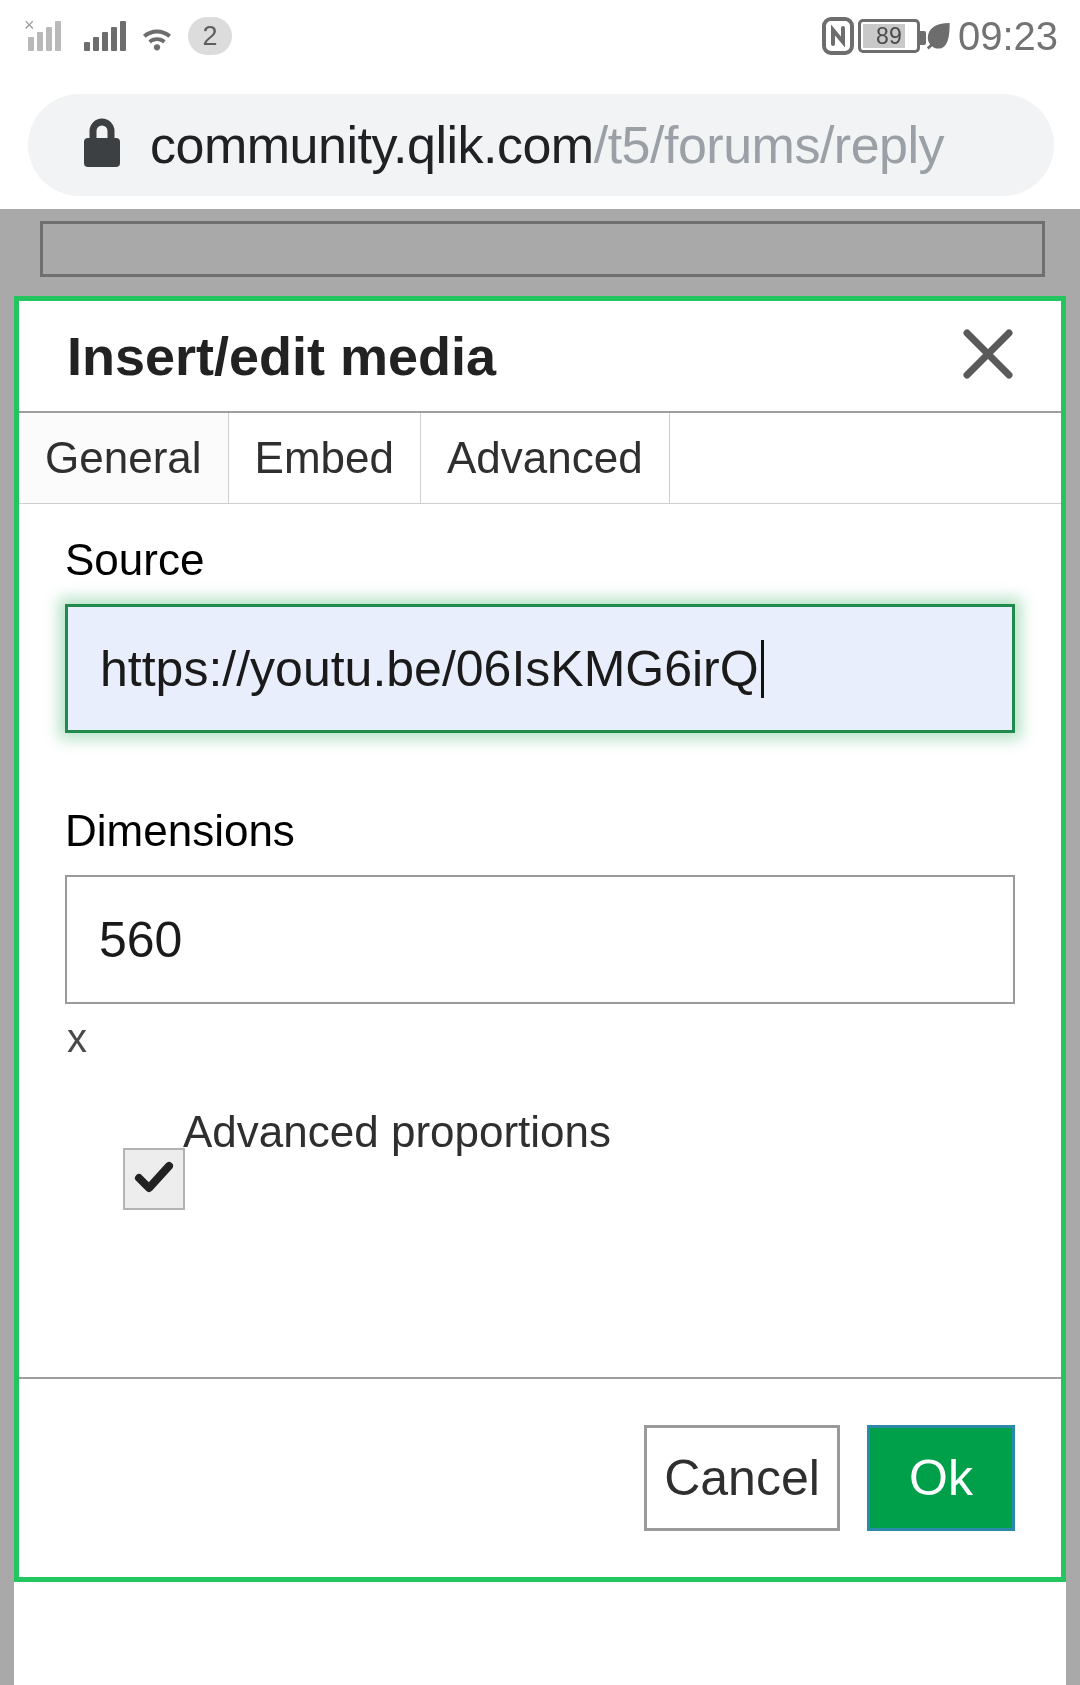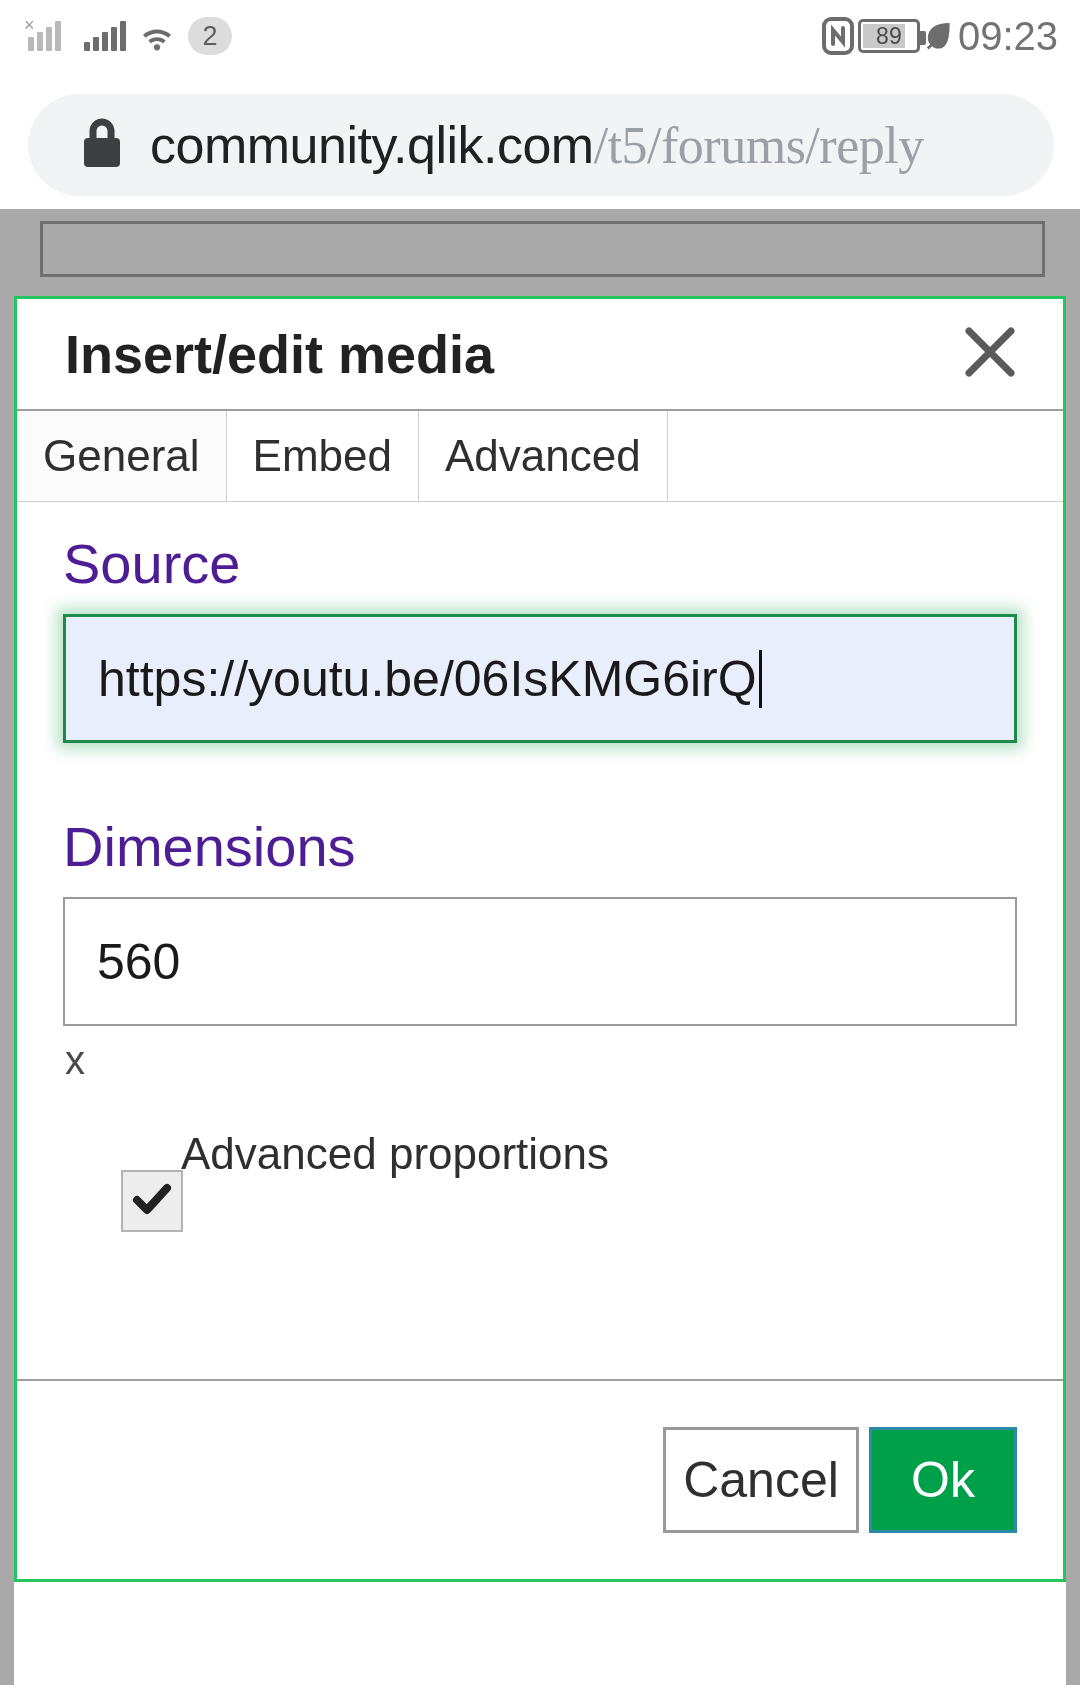--- a/index.html
+++ b/index.html
@@ -63,36 +63,36 @@
     position:absolute;left:28px;top:10px;width:1026px;height:102px;
     background:#f1f3f4;border-radius:51px;
     display:flex;align-items:center;overflow:hidden;
   }
   .lock{margin-left:52px;margin-right:26px;flex:0 0 auto;}
   .urltext{
     font-size:52px;white-space:nowrap;line-height:1;
     letter-spacing:-0.5px;
   }
   .urltext .host{color:#202124;}
-  .urltext .path{color:#9aa0a6;font-family:Liberation Serif, serif;}
+  .urltext .path{color:#9aa0a6;}
 
   
   .page-bg{
     position:absolute;top:209px;left:0;width:1080px;height:1476px;background:#a9a9a9;
   }
   .editor-box{
     position:absolute;top:12px;left:40px;width:1005px;height:56px;
     border:3px solid #6f6f6f;background:#a9a9a9;box-sizing:border-box;
   }
 
   
   .dialog{
     position:absolute;top:296px;left:14px;width:1052px;height:1286px;
     background:#ffffff;box-sizing:border-box;
-    border:3px solid #22c55e;
+    border:5px solid #22c55e;
     display:flex;flex-direction:column;
   }
   .dlg-header{
     height:110px;flex:0 0 auto;position:relative;
     display:flex;align-items:center;
     border-bottom:2px solid #9e9e9e;
   }
   .dlg-title{
     margin-left:48px;font-size:54px;font-weight:bold;color:#222222;line-height:1;
   }
@@ -113,21 +113,21 @@
     background:#ffffff;box-sizing:border-box;
   }
   .tab.active{background:#fbfbfb;}
   .tab-filler{flex:1 1 auto;background:#ffffff;}
 
   
   .dlg-body{
     flex:1 1 auto;padding:34px 46px 0 46px;box-sizing:border-box;position:relative;
   }
   .field-label{
-    font-size:56px;color:#4c1d95;line-height:1;margin-bottom:22px;
+    font-size:44px;color:#000000;line-height:1;margin-bottom:22px;
   }
   .input{
     width:100%;height:129px;box-sizing:border-box;
     border:2px solid #9a9a9a;background:#ffffff;
     font-size:50px;color:#1a1a1a;
     display:flex;align-items:center;padding-left:32px;
     font-family:"Liberation Sans", sans-serif;
   }
   .input.focused{
     border:3px solid #1f8a4c;
@@ -151,21 +151,21 @@
     position:absolute;left:58px;top:38px;
     width:62px;height:62px;box-sizing:border-box;
     border:2px solid #b3b3b3;background:#ededed;
     display:flex;align-items:center;justify-content:center;
   }
 
   
   .dlg-footer{
     flex:0 0 auto;height:200px;border-top:2px solid #9e9e9e;
     display:flex;align-items:center;justify-content:flex-end;
-    padding-right:46px;gap:10px;box-sizing:border-box;
+    padding-right:46px;gap:27px;box-sizing:border-box;
   }
   .btn{
     height:106px;min-width:196px;box-sizing:border-box;
     display:flex;align-items:center;justify-content:center;
     font-size:50px;font-family:"Liberation Sans", sans-serif;
   }
   .btn-cancel{border:3px solid #9a9a9a;background:#ffffff;color:#2f2f2f;}
   .btn-ok{background:#00A04A;color:#ffffff;border:3px solid #2a8aa8;min-width:148px;}
   .bottom-white{
     position:absolute;left:14px;bottom:0;width:1052px;height:103px;background:#ffffff;

